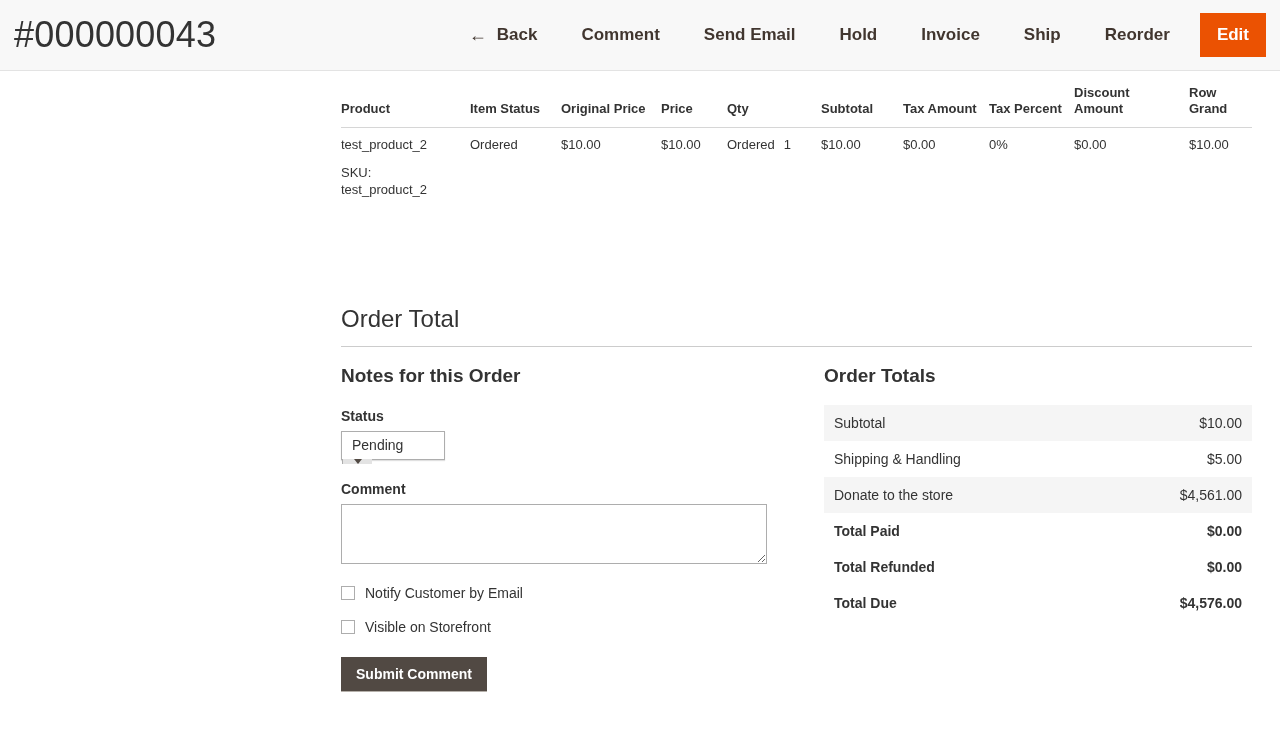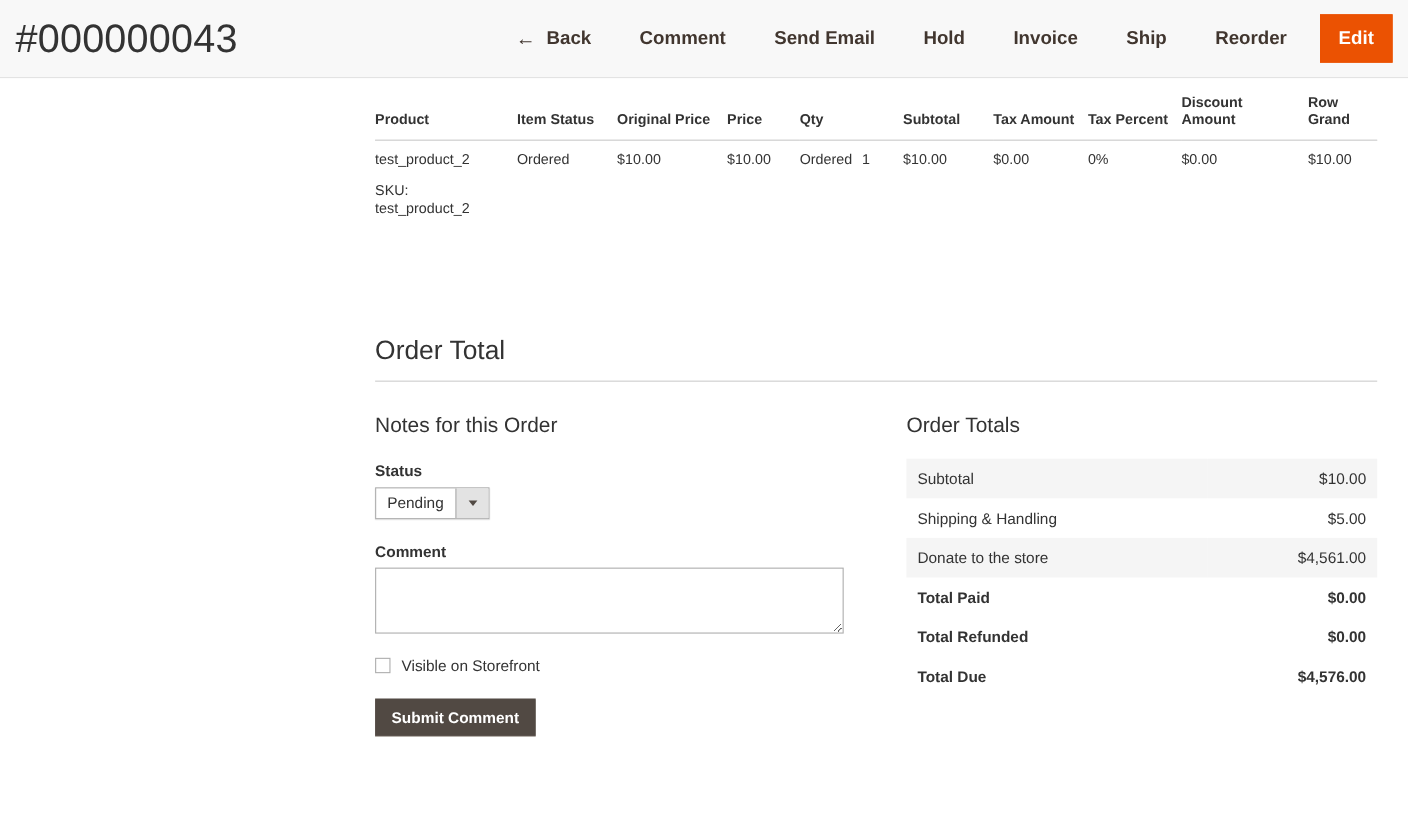--- a/index.html
+++ b/index.html
@@ -46,26 +46,26 @@
   .product-name { margin-bottom:12px; }
   .qty-cell span + span { margin-left:9px; }
 
   
   .order-total-section { margin-top:106px; }
   .order-total-title { font-size:24px; font-weight:400; color:#333; padding-bottom:13px;
                        border-bottom:1px solid #ccc; }
   .columns { display:flex; margin-top:8px; }
   .col-left { width:426px; margin-right:57px; flex:none; }
   .col-right { flex:1; }
-  .block-title { font-size:19px; font-weight:400; color:#333; margin-top:22px; }
+  .block-title { font-size:19px; font-weight:700; color:#333; margin-top:10px; }
 
   .field-label { font-size:14px; font-weight:600; color:#333; margin:21px 0 7px; }
   .select-box {
     width:104px; height:29px; border:1px solid #adadad; background:#fff;
-    display:flex; cursor:pointer; box-shadow:0 1px 1px rgba(0,0,0,.12);
+    display:flex; cursor:pointer; box-shadow:0 1px 1px rgba(0,0,0,.12);flex-direction:column;
   }
   .select-text { flex:1; font-size:14px; color:#333; line-height:27px; padding-left:10px; }
   .select-arrow { width:30px; background:#e3e3e3; border-left:1px solid #adadad;
                   display:flex; align-items:center; justify-content:center; }
   .caret { width:0; height:0; border-left:4px solid transparent;
            border-right:4px solid transparent; border-top:5px solid #514943; }
 
   .comment-area {
     width:426px; height:60px; border:1px solid #adadad; background:#fff;
     resize:both; font-family:inherit; font-size:14px; padding:4px 6px; display:block;
@@ -162,20 +162,24 @@
           <span class="select-text">Pending</span>
           <span class="select-arrow">
             <span class="caret"></span>
           </span>
         </div>
 
         <div class="field-label">Comment</div>
         <textarea class="comment-area" style=""></textarea>
 
         <div class="checkbox-row">
+          <input type="checkbox" id="cb-notify" style="">
+          <label for="cb-notify">Notify Customer by Email</label>
+        </div>
+        <div class="checkbox-row">
           <input type="checkbox" id="cb-visible" style="">
           <label for="cb-visible">Visible on Storefront</label>
         </div>
 
         <button class="submit-btn">Submit Comment</button>
       </div>
 
       <div class="col-right">
         <h3 class="block-title">Order Totals</h3>
         <table class="totals-table">

